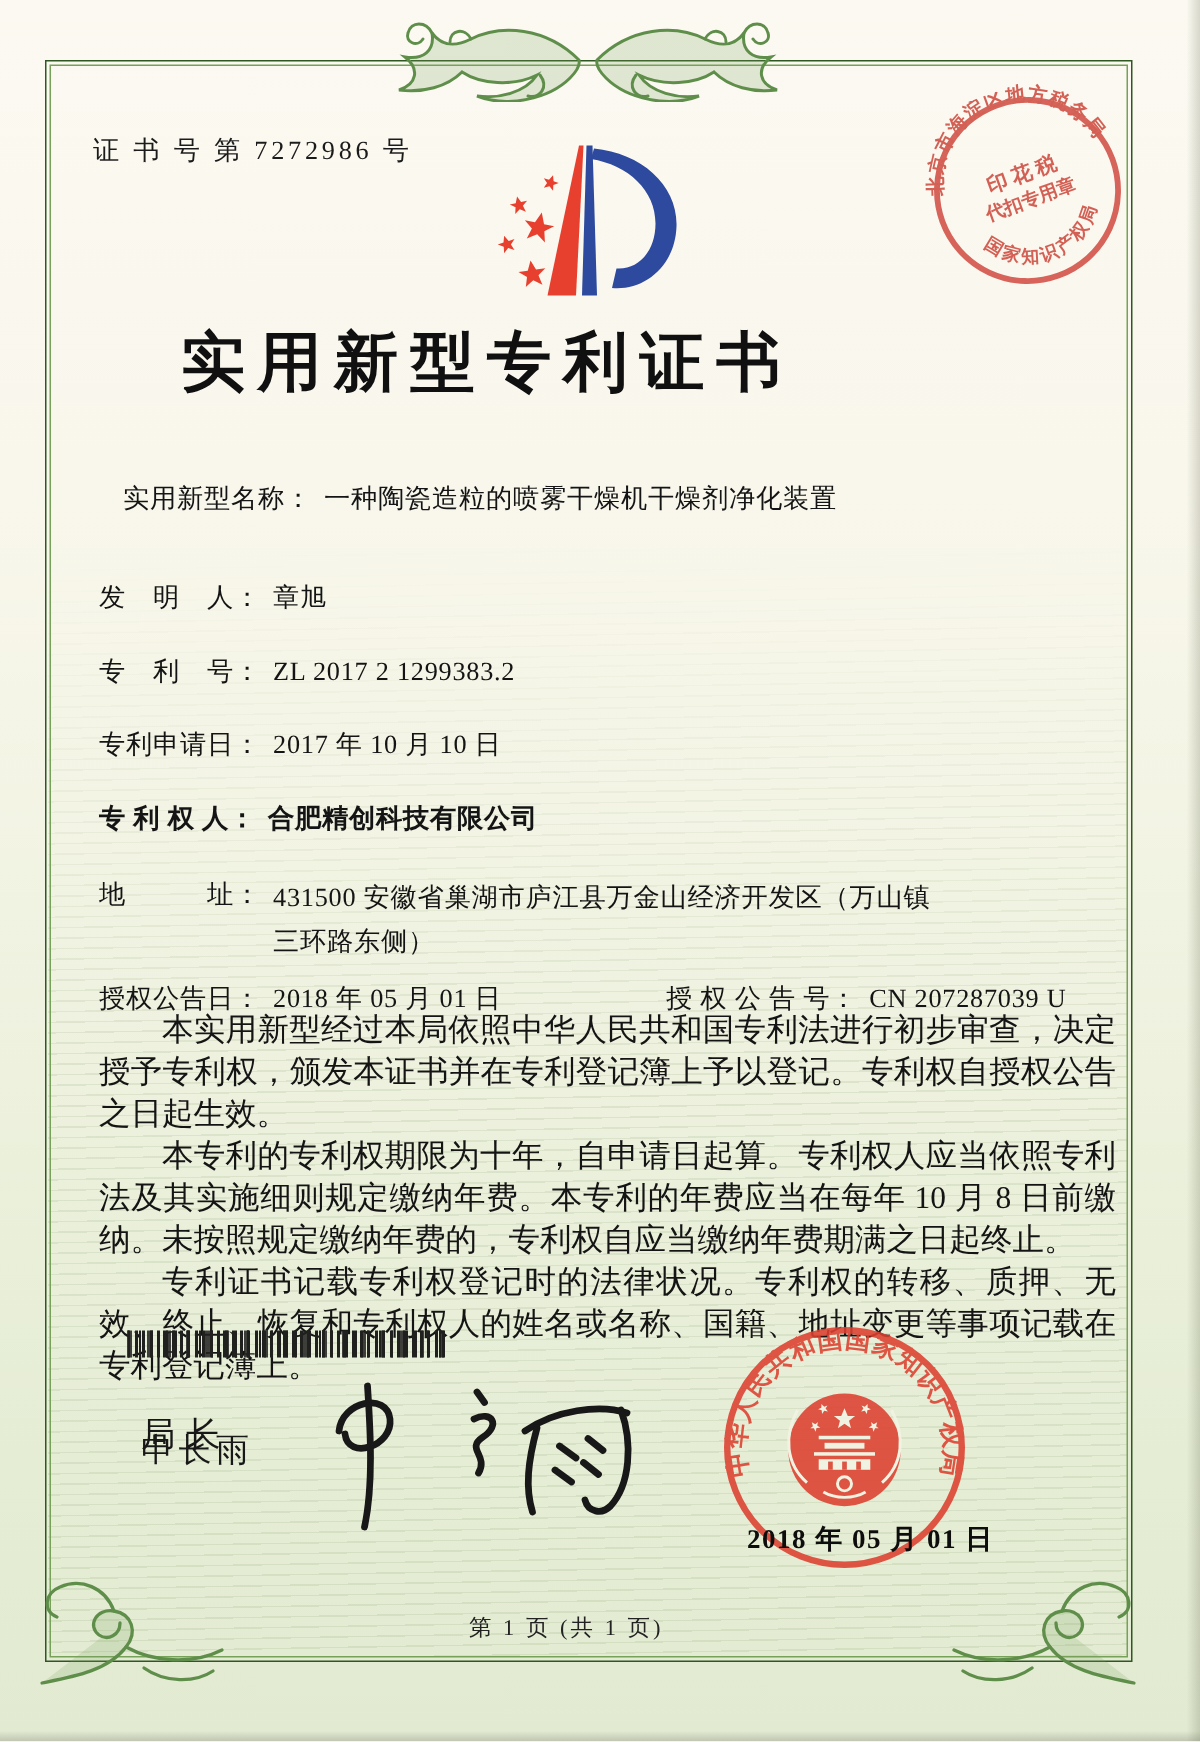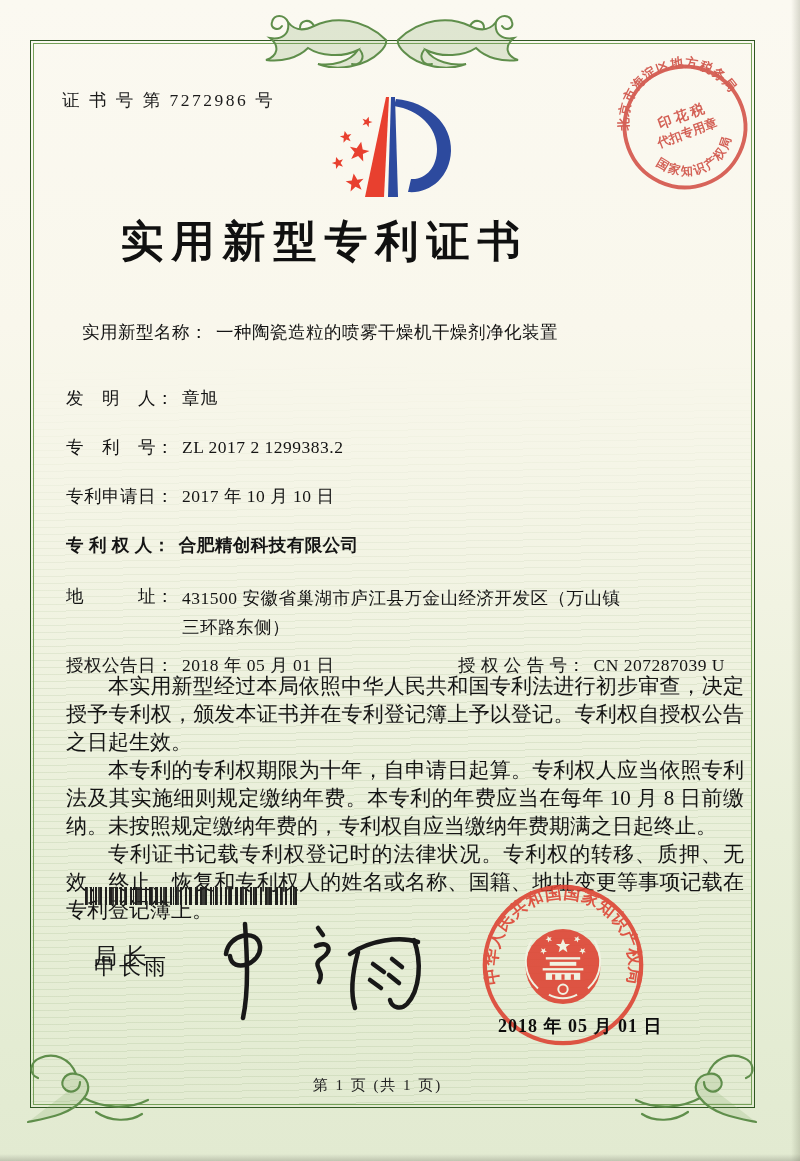--- a/index.html
+++ b/index.html
@@ -23,21 +23,21 @@
   .title{position:absolute;left:30px;top:213px;width:589px;text-align:center;
     font-size:43px;font-weight:bold;letter-spacing:8px;color:#101010;}
 
   .tax-stamp{position:absolute;left:616px;top:58px;width:138px;height:138px;
     transform:rotate(-20deg);opacity:.9;}
 
   .rows{position:absolute;left:66px;top:0;width:690px;font-size:17.5px;color:#141414;}
   .row{position:absolute;white-space:nowrap;letter-spacing:.5px;}
   .row .lbl{margin-right:8px;}
   .addr-wrap{display:inline-block;vertical-align:top;white-space:normal;line-height:29px;}
-  .grant-right{position:absolute;left:392px;top:0;text-align:center;}
+  .grant-right{position:absolute;left:378px;top:0;text-align:center;}
 
   .body-text{position:absolute;left:66px;top:672px;width:678px;font-size:21px;
     line-height:28px;color:#141414;text-align:justify;}
   .body-text p{margin:0;text-indent:2em;}
 
   .barcode{position:absolute;left:85px;top:887px;width:212px;height:18px;
     background-image:
       repeating-linear-gradient(90deg,#20201e 0 2px,rgba(0,0,0,0) 2px 5px),
       repeating-linear-gradient(90deg,#20201e 0 1px,rgba(0,0,0,0) 1px 8px),
       repeating-linear-gradient(90deg,rgba(32,32,30,.85) 0 3px,rgba(0,0,0,0) 3px 13px);}

